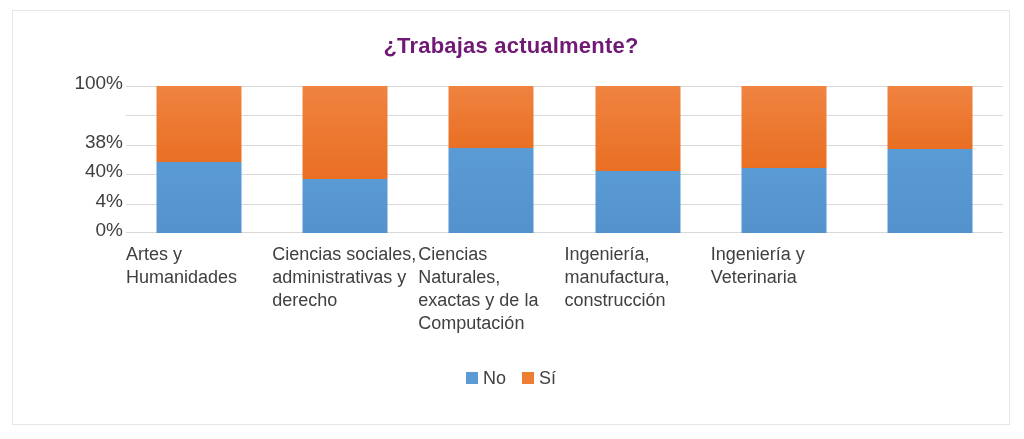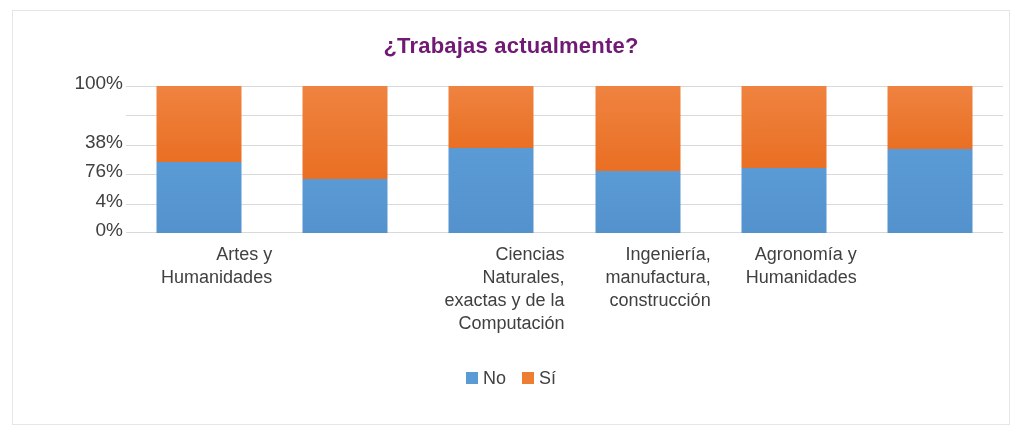--- a/index.html
+++ b/index.html
@@ -109,21 +109,21 @@
   #x-axis-labels {
     position: absolute;
     left: 113px;
     top: 232px;     
     width: 877px;
     height: 110px;
   }
   .xcat {
     position: absolute;
     top: 0;
-    text-align: right;
+    text-align: left;
     font-size: 18px;
     color: #404040;
     line-height: 23px;
     word-wrap: break-word;
   }
 
   #legend {
     position: absolute;
     left: 0;
     top: 358px;   
@@ -152,21 +152,21 @@
 </head>
 <body>
 
 <div id="chart-frame">
 
   <div id="chart-title">¿Trabajas actualmente?</div>
 
   <div id="y-axis-labels">
     <div class="ytick" style="top:0px">100%</div>
     <div class="ytick" style="top:59px">38%</div>
-    <div class="ytick" style="top:88px">76%</div>
+    <div class="ytick" style="top:88px">40%</div>
     <div class="ytick" style="top:118px">4%</div>
     <div class="ytick" style="top:147px">0%</div>
   </div>
 
   <div id="plot-area">
     <div class="gridline" style="top:0px"></div>
     <div class="gridline" style="top:29px"></div>
     <div class="gridline" style="top:59px"></div>
     <div class="gridline" style="top:88px"></div>
     <div class="gridline" style="top:118px"></div>
@@ -207,23 +207,24 @@
       <div class="bar-slot" style="left: 83.3333%; width: 16.6667%;">
         <div class="bar-stack">
           <div class="seg seg-si" style="height: 43%; background: linear-gradient(rgb(239, 131, 64), rgb(233, 111, 35));"></div>
           <div class="seg seg-no" style="height: 57%; background: linear-gradient(rgb(91, 155, 213), rgb(83, 146, 205));"></div>
         </div>
       </div>
     </div>
 
   <div id="x-axis-labels">
       <div class="xcat" style="left: 0%; width: 16.6667%;">Artes y Humanidades</div>
+      <div class="xcat" style="left: 16.6667%; width: 16.6667%;">Ciencias sociales, administrativas y derecho</div>
       <div class="xcat" style="left: 33.3333%; width: 16.6667%;">Ciencias Naturales, exactas y de la Computación</div>
       <div class="xcat" style="left: 50%; width: 16.6667%;">Ingeniería, manufactura, construcción</div>
-      <div class="xcat" style="left: 66.6667%; width: 16.6667%;">Agronomía y Humanidades</div>
+      <div class="xcat" style="left: 66.6667%; width: 16.6667%;">Ingeniería y Veterinaria</div>
     </div>
 
   <div id="legend">
       <div class="legend-item">
         <span class="legend-swatch" style="background: rgb(91, 155, 213);"></span>
         <span class="legend-label">No</span>
       </div>
       <div class="legend-item">
         <span class="legend-swatch" style="background: rgb(237, 125, 49);"></span>
         <span class="legend-label">Sí</span>

